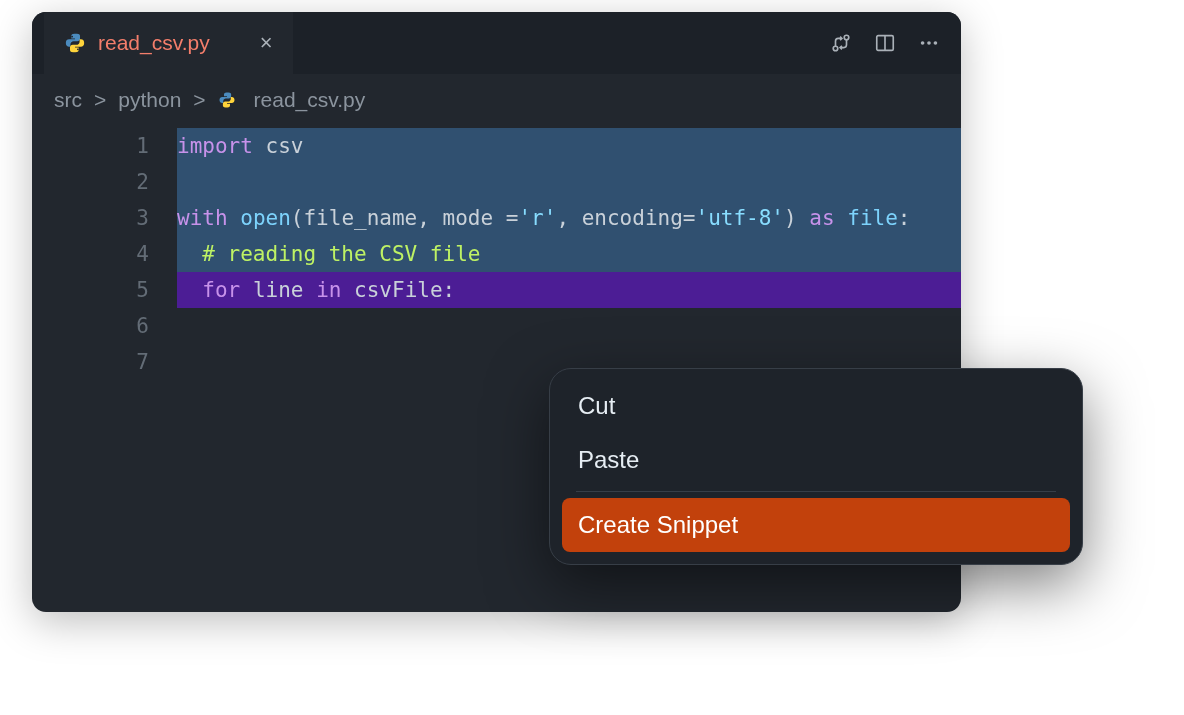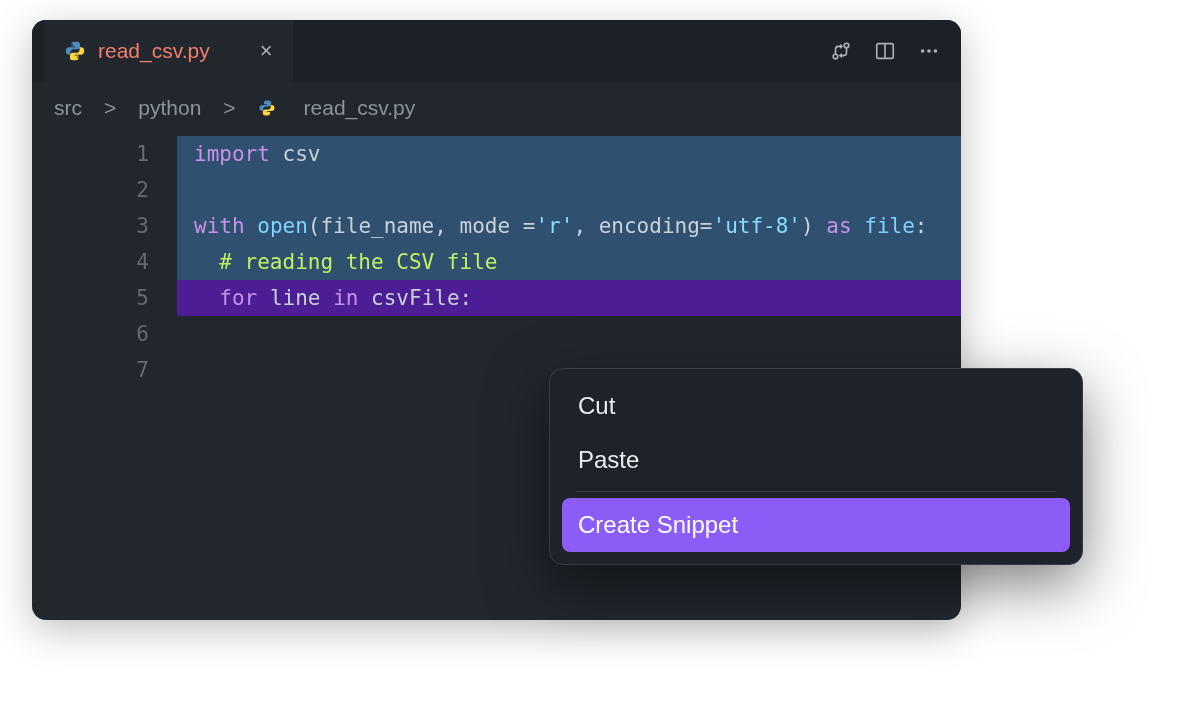--- a/index.html
+++ b/index.html
@@ -6,21 +6,21 @@
   body {
     width: 1184px;
     height: 715px;
     background: #ffffff;
     font-family: -apple-system, BlinkMacSystemFont, "Segoe UI", sans-serif;
     position: relative;
   }
   .editor-window {
     position: absolute;
     left: 32px;
-    top: 20px;
+    top: 12px;
     width: 929px;
     height: 600px;
     background: #22272e;
     border-radius: 14px;
     box-shadow: 0 10px 40px rgba(0,0,0,0.25);
     overflow: hidden;
   }
   .tab-bar {
     height: 62px;
     display: flex;
@@ -64,21 +64,21 @@
     color: #aab1b8;
     margin-left: 16px;
     display: flex;
     align-items: center;
     justify-content: center;
     cursor: pointer;
   }
   .breadcrumbs {
     display: flex;
     align-items: center;
-    gap: 22px;
+    gap: 12px;
     padding: 14px 22px 10px 22px;
     color: #8b949e;
     font-size: 21px;
   }
   .breadcrumbs .sep { color: #8b949e; }
   .breadcrumbs .seg { color: #8b949e; cursor: pointer; }
   .crumb-icon {
     width: 20px;
     height: 20px;
     display: inline-flex;
@@ -107,53 +107,52 @@
     font-family: "SFMono-Regular", Menlo, Consolas, monospace;
     font-size: 21px;
   }
   .line {
     height: 36px;
     line-height: 36px;
     background: #305070;
     white-space: pre;
     color: #c9d1d9;
     padding-right: 30px;
-    padding-left: 17px;
   }
   .line.last-sel { background: #4c1d95; }
   .k { color: #c792ea; }     
   .fn { color: #7dd3fc; }    
   .id { color: #c9d1d9; }
   .str { color: #88ddff; }   
   .cmt { color: #bef264; }   
   .p { color: #c9d1d9; }     
   
   .context-menu {
     position: absolute;
     left: 549px;
     top: 368px;
     width: 534px;
     background: #1e232a;
     border: 1px solid #373e47;
-    border-radius: 14px;
+    border-radius: 22px;
     box-shadow: 0 20px 60px rgba(0,0,0,0.5);
     padding: 10px 12px 12px 12px;
   }
   .menu-item {
     height: 54px;
     display: flex;
     align-items: center;
     padding: 0 16px;
     color: #e6edf3;
     font-size: 24px;
     border-radius: 8px;
     cursor: pointer;
   }
   .menu-item.selected {
-    background: #8b5cf6;
+    background: #c2410c;
     color: #ffffff;
   }
   .menu-separator {
     height: 1px;
     background: #373e47;
     margin: 4px 14px 6px 14px;
   }
   svg { display: block; }
 </style>
 </head>

